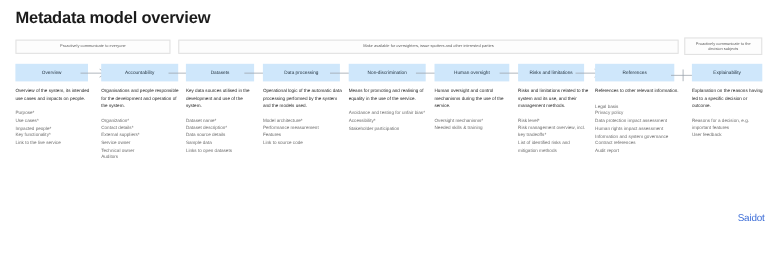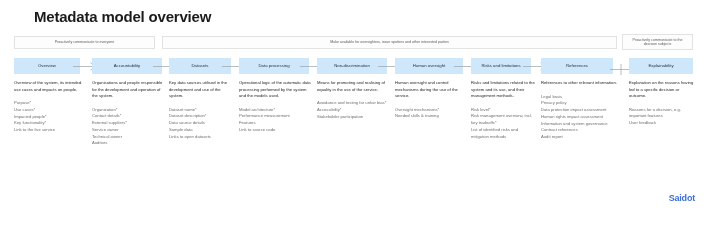--- a/index.html
+++ b/index.html
@@ -11,21 +11,20 @@
   }
   #page { position: relative; width: 707px; height: 211px; background: #fff; }
 
   .page-title {
     position: absolute;
     left: 14px; top: 8px;
     font-size: 15px;
     font-weight: bold;
     color: #1b1b1b;
     letter-spacing: -0.2px;
-    margin-left: 20px;
   }
 
   
   .banner-row {
     position: absolute;
     left: 14px; top: 36px;
     width: 679px; height: 13px;
   }
   .banner {
     position: absolute;
@@ -98,21 +97,21 @@
   .col-list li {
     font-size: 4.2px;
     line-height: 1.62;
     color: #6e6e6e;
   }
 
   .logo {
     position: absolute;
     right: 12px; bottom: 8px;
     font-size: 9px;
-    font-weight: bold;
+    font-weight: normal;
     color: #3f6fd8;
     letter-spacing: -0.2px;
   }
 </style>
 </head>
 <body>
 
 <div id="page">
 
   <div class="page-title">Metadata model overview</div>

